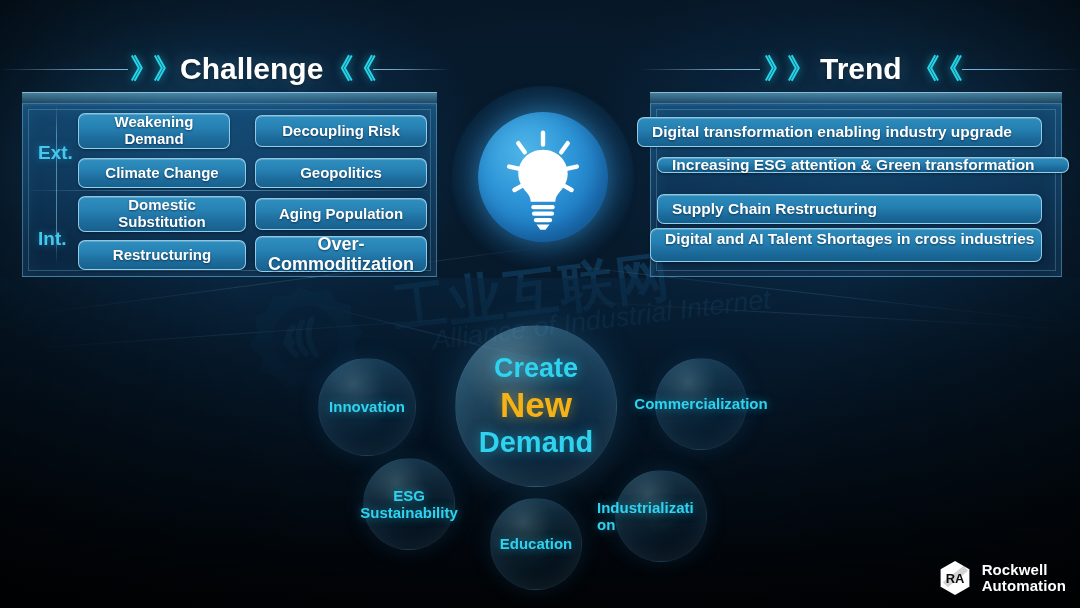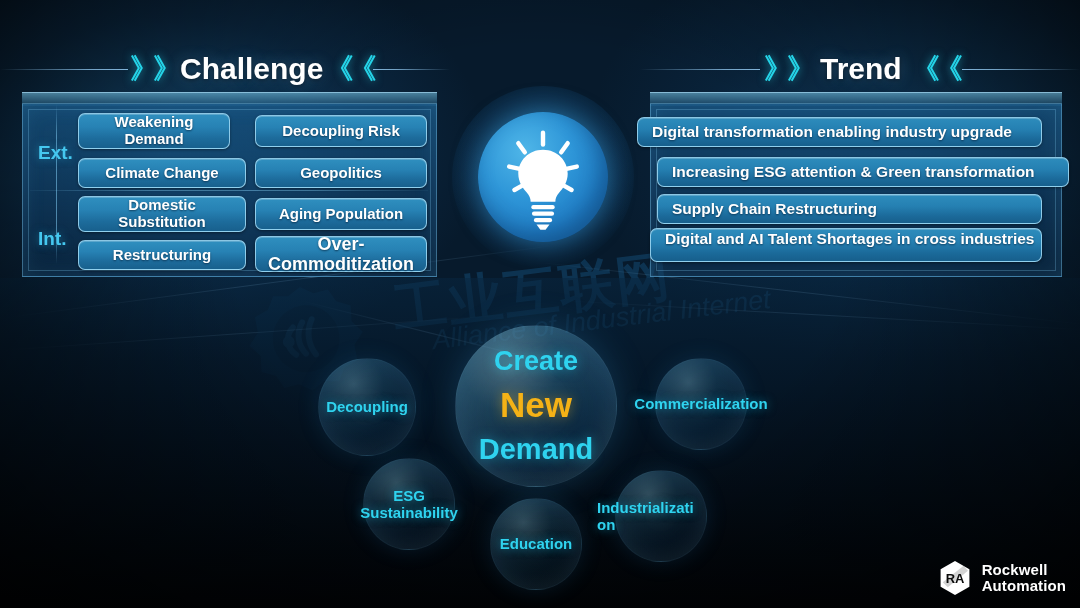--- a/index.html
+++ b/index.html
@@ -112,21 +112,21 @@
              text-shadow:0 0 10px rgba(30,190,225,.55); }
 
   .core{ position:absolute; left:455px; top:325px; width:162px; height:162px; }
   .core .sphere{ position:absolute; inset:0; border-radius:50%;
     background:
       radial-gradient(circle at 34% 24%, rgba(185,240,255,.40) 0%, rgba(95,190,235,.26) 30%, rgba(38,120,180,.20) 60%, rgba(16,60,100,.14) 82%, rgba(10,34,58,.05) 100%);
     box-shadow:inset 0 0 40px rgba(140,215,250,.25), 0 0 34px rgba(50,150,210,.25);
     border:1px solid rgba(150,215,250,.18); }
   .core .lines{ position:relative; width:100%; height:100%;
                 display:flex; flex-direction:column; align-items:center;
-                justify-content:center; gap:8px; }
+                justify-content:center; gap:1px; }
   .core .l1{ color:#2fd3ef; font-size:27px; font-weight:bold; text-shadow:0 0 12px rgba(35,195,230,.6); }
   .core .l2{ color:#f5b216; font-size:35px; font-weight:bold; text-shadow:0 0 12px rgba(245,178,22,.45); }
   .core .l3{ color:#2fd3ef; font-size:29px; font-weight:bold; text-shadow:0 0 12px rgba(35,195,230,.6); }
 
   
   .logo{ position:absolute; right:14px; bottom:12px; display:flex; align-items:center; gap:9px; }
   .logo .name{ color:#ffffff; font-size:15px; font-weight:bold; line-height:1.06; letter-spacing:.1px; }
 </style>
 </head>
 <body>
@@ -200,21 +200,21 @@
     <div class="rule r" style="flex:1;"></div>
   </div>
 
   <div class="panel" style="left:650px; top:92px; width:412px; height:185px;">
     <div class="slab"></div>
     <div class="body"></div>
     <div class="inner-line"></div>
   </div>
 
   <div class="pill wide left-al" style="left:637px; top:117px; width:405px; height:30px; font-size:15.5px;">Digital transformation enabling industry upgrade</div>
-  <div class="pill wide left-al" style="left:657px; top:157px; width:412px; height:30px; font-size:15.5px;">Increasing ESG attention &amp; Green transformation</div>
+  <div class="pill wide left-al" style="left:657px; top:157px; width:412px; height:16px; font-size:15.5px;">Increasing ESG attention &amp; Green transformation</div>
   <div class="pill wide left-al" style="left:657px; top:194px; width:385px; height:30px; font-size:15.5px;">Supply Chain Restructuring</div>
   <div class="pill wide left-al" style="left:650px; top:228px; width:392px; height:34px; font-size:15.5px; align-items:flex-start; padding-top:1px;">Digital and AI Talent Shortages in cross industries</div>
 
   <div class="bulb-wrap">
     <div class="bulb-halo"></div>
     <div class="bulb-circle"></div>
     <svg viewBox="0 0 100 100" style="position:absolute; inset:0; width:100%; height:100%;">
       <g stroke="#ffffff" stroke-width="3.4" stroke-linecap="round" fill="none">
         <line x1="50" y1="16" x2="50" y2="25"></line>
         <line x1="31" y1="24" x2="36" y2="31"></line>
@@ -238,21 +238,21 @@
     <div class="sphere"></div>
     <div class="lines">
       <div class="l1">Create</div>
       <div class="l2">New</div>
       <div class="l3">Demand</div>
     </div>
   </div>
 
   <div class="bub" style="left:318px; top:358px; width:98px; height:98px;">
     <div class="sphere"></div>
-    <div class="txt" style="font-size:15px;">Decoupling</div>
+    <div class="txt" style="font-size:15px;">Innovation</div>
   </div>
 
   <div class="bub" style="left:655px; top:358px; width:92px; height:92px;">
     <div class="sphere"></div>
     <div class="txt" style="font-size:15px; width:180px;">Commercialization</div>
   </div>
 
   <div class="bub" style="left:363px; top:458px; width:92px; height:92px;">
     <div class="sphere"></div>
     <div class="txt" style="font-size:15px; width:118px;">ESG Sustainability</div>

